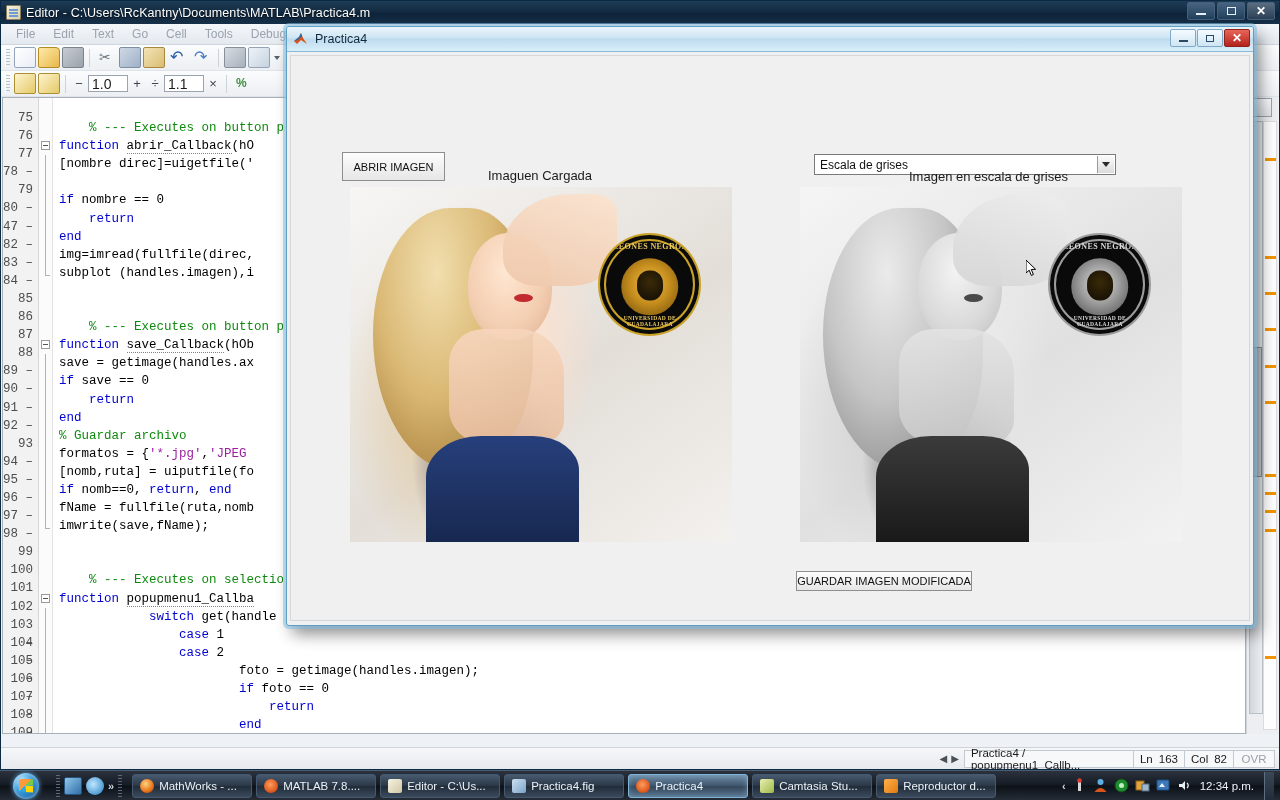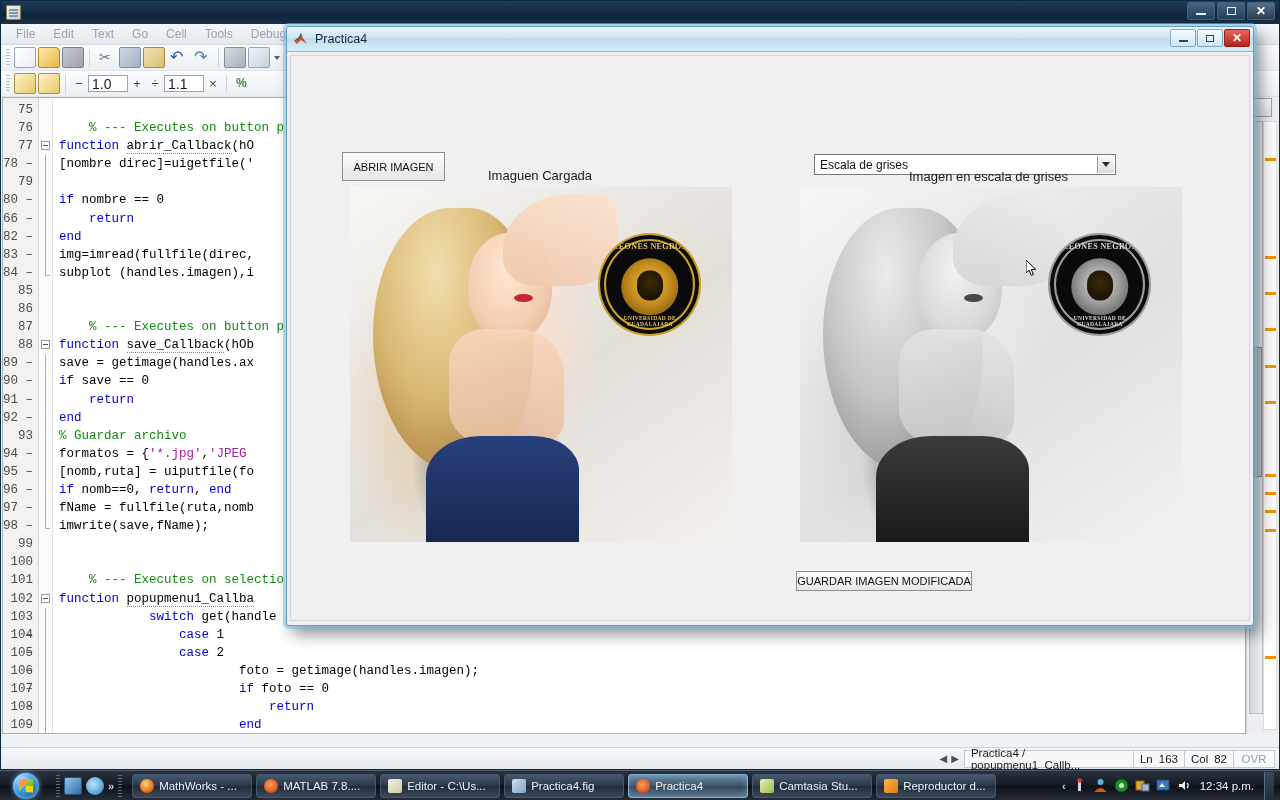--- a/index.html
+++ b/index.html
@@ -97,21 +97,21 @@
   
   .code-area {
     position:absolute; left:1px; top:96px; right:33px; bottom:35px;
     background:#ffffff;
     border:1px solid #a8b0b8;
     overflow:hidden;
     display:flex;
   }
   .gutter {
     width:36px; background:#f2f2f2; border-right:1px solid #d5d5d5;
-    text-align:right; padding-top:3px; color:#4d4d4d;
+    text-align:right; padding-top:11px; color:#4d4d4d;
   }
   .fold-col {
     width:14px; background:#fbfbfb; border-right:1px solid #e3e3e3; padding-top:3px;
     position:relative;
   }
   .code-lines {
     flex:1; padding-top:3px; padding-left:6px; white-space:pre; overflow:hidden;
   }
   .gln, .cln, .fln {
     height:18.1px; line-height:18.1px;
@@ -316,20 +316,21 @@
 </style>
 </head>
 <body>
 
 <div id="screen">
 
   <div class="editor-window">
 
     <div class="editor-titlebar">
       <div class="win-icon"></div>
+      <div class="editor-title-text">Editor - C:\Users\RcKantny\Documents\MATLAB\Practica4.m</div>
       <div class="win-btns">
         <div class="win-btn">
             <span class="glyph-min"></span>
           </div>
         <div class="win-btn">
             <span class="glyph-max"></span>
           </div>
         <div class="win-btn close">
             <span class="glyph-x">✕</span>
           </div>
@@ -379,21 +380,21 @@
     </div>
 
     <div class="code-area">
       <div class="gutter" id="gutter">
           <div class="gln">75   </div>
           <div class="gln">76   </div>
           <div class="gln">77   </div>
           <div class="gln">78  –</div>
           <div class="gln">79   </div>
           <div class="gln">80  –</div>
-          <div class="gln">66  –</div>
+          <div class="gln">47  –</div>
           <div class="gln">82  –</div>
           <div class="gln">83  –</div>
           <div class="gln">84  –</div>
           <div class="gln">85   </div>
           <div class="gln">86   </div>
           <div class="gln">87   </div>
           <div class="gln">88   </div>
           <div class="gln">89  –</div>
           <div class="gln">90  –</div>
           <div class="gln">91  –</div>

